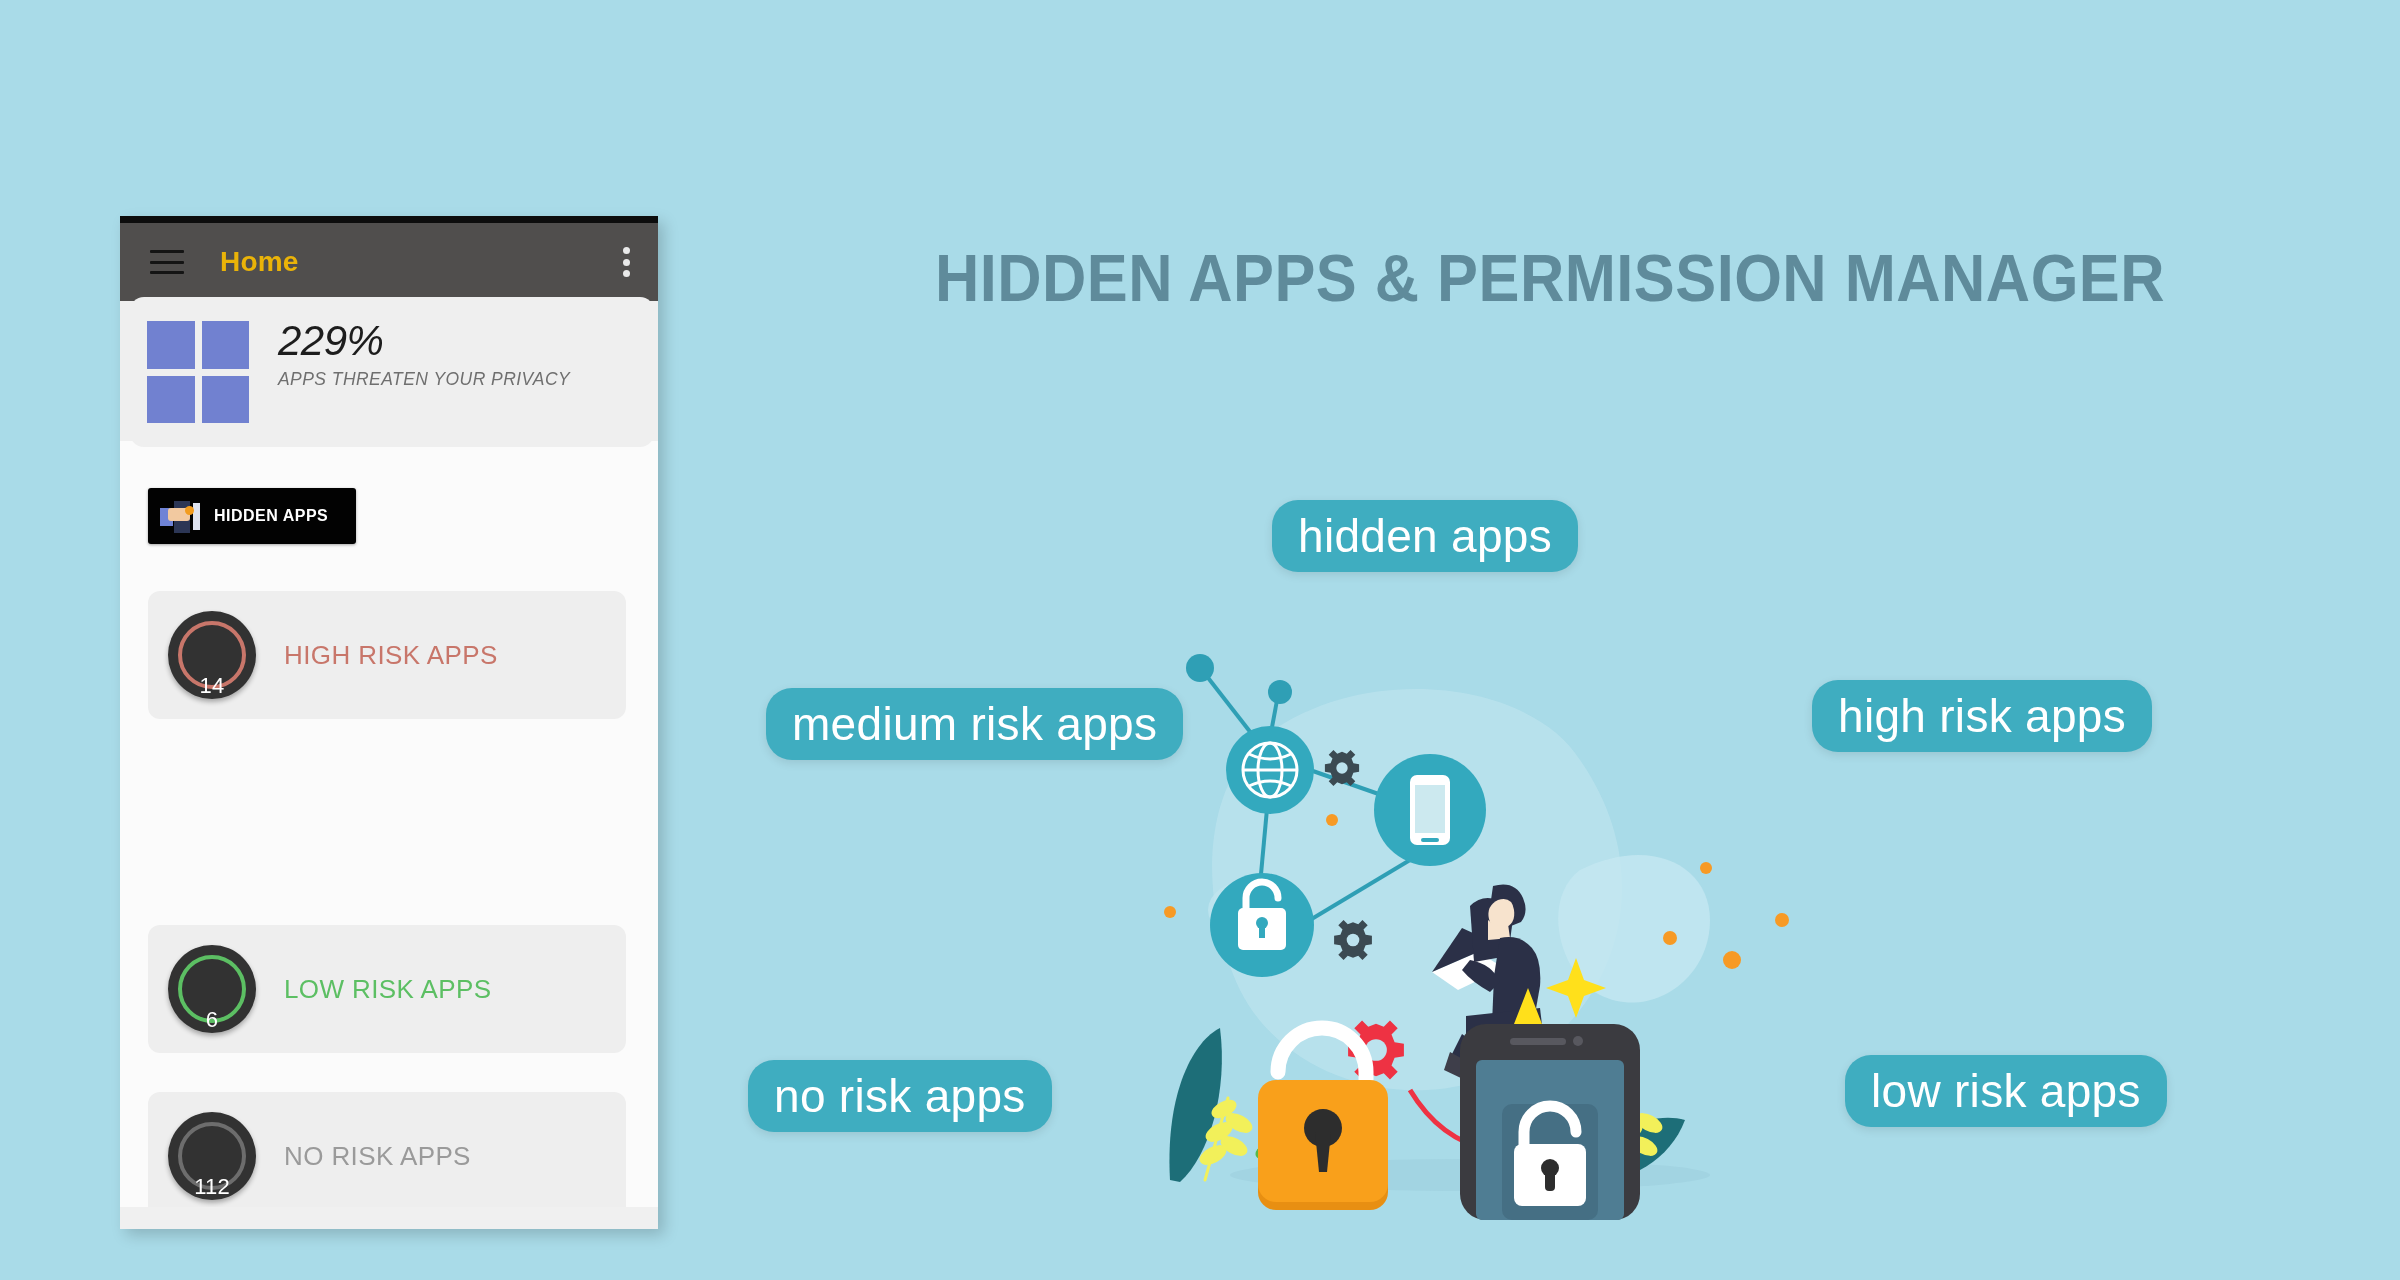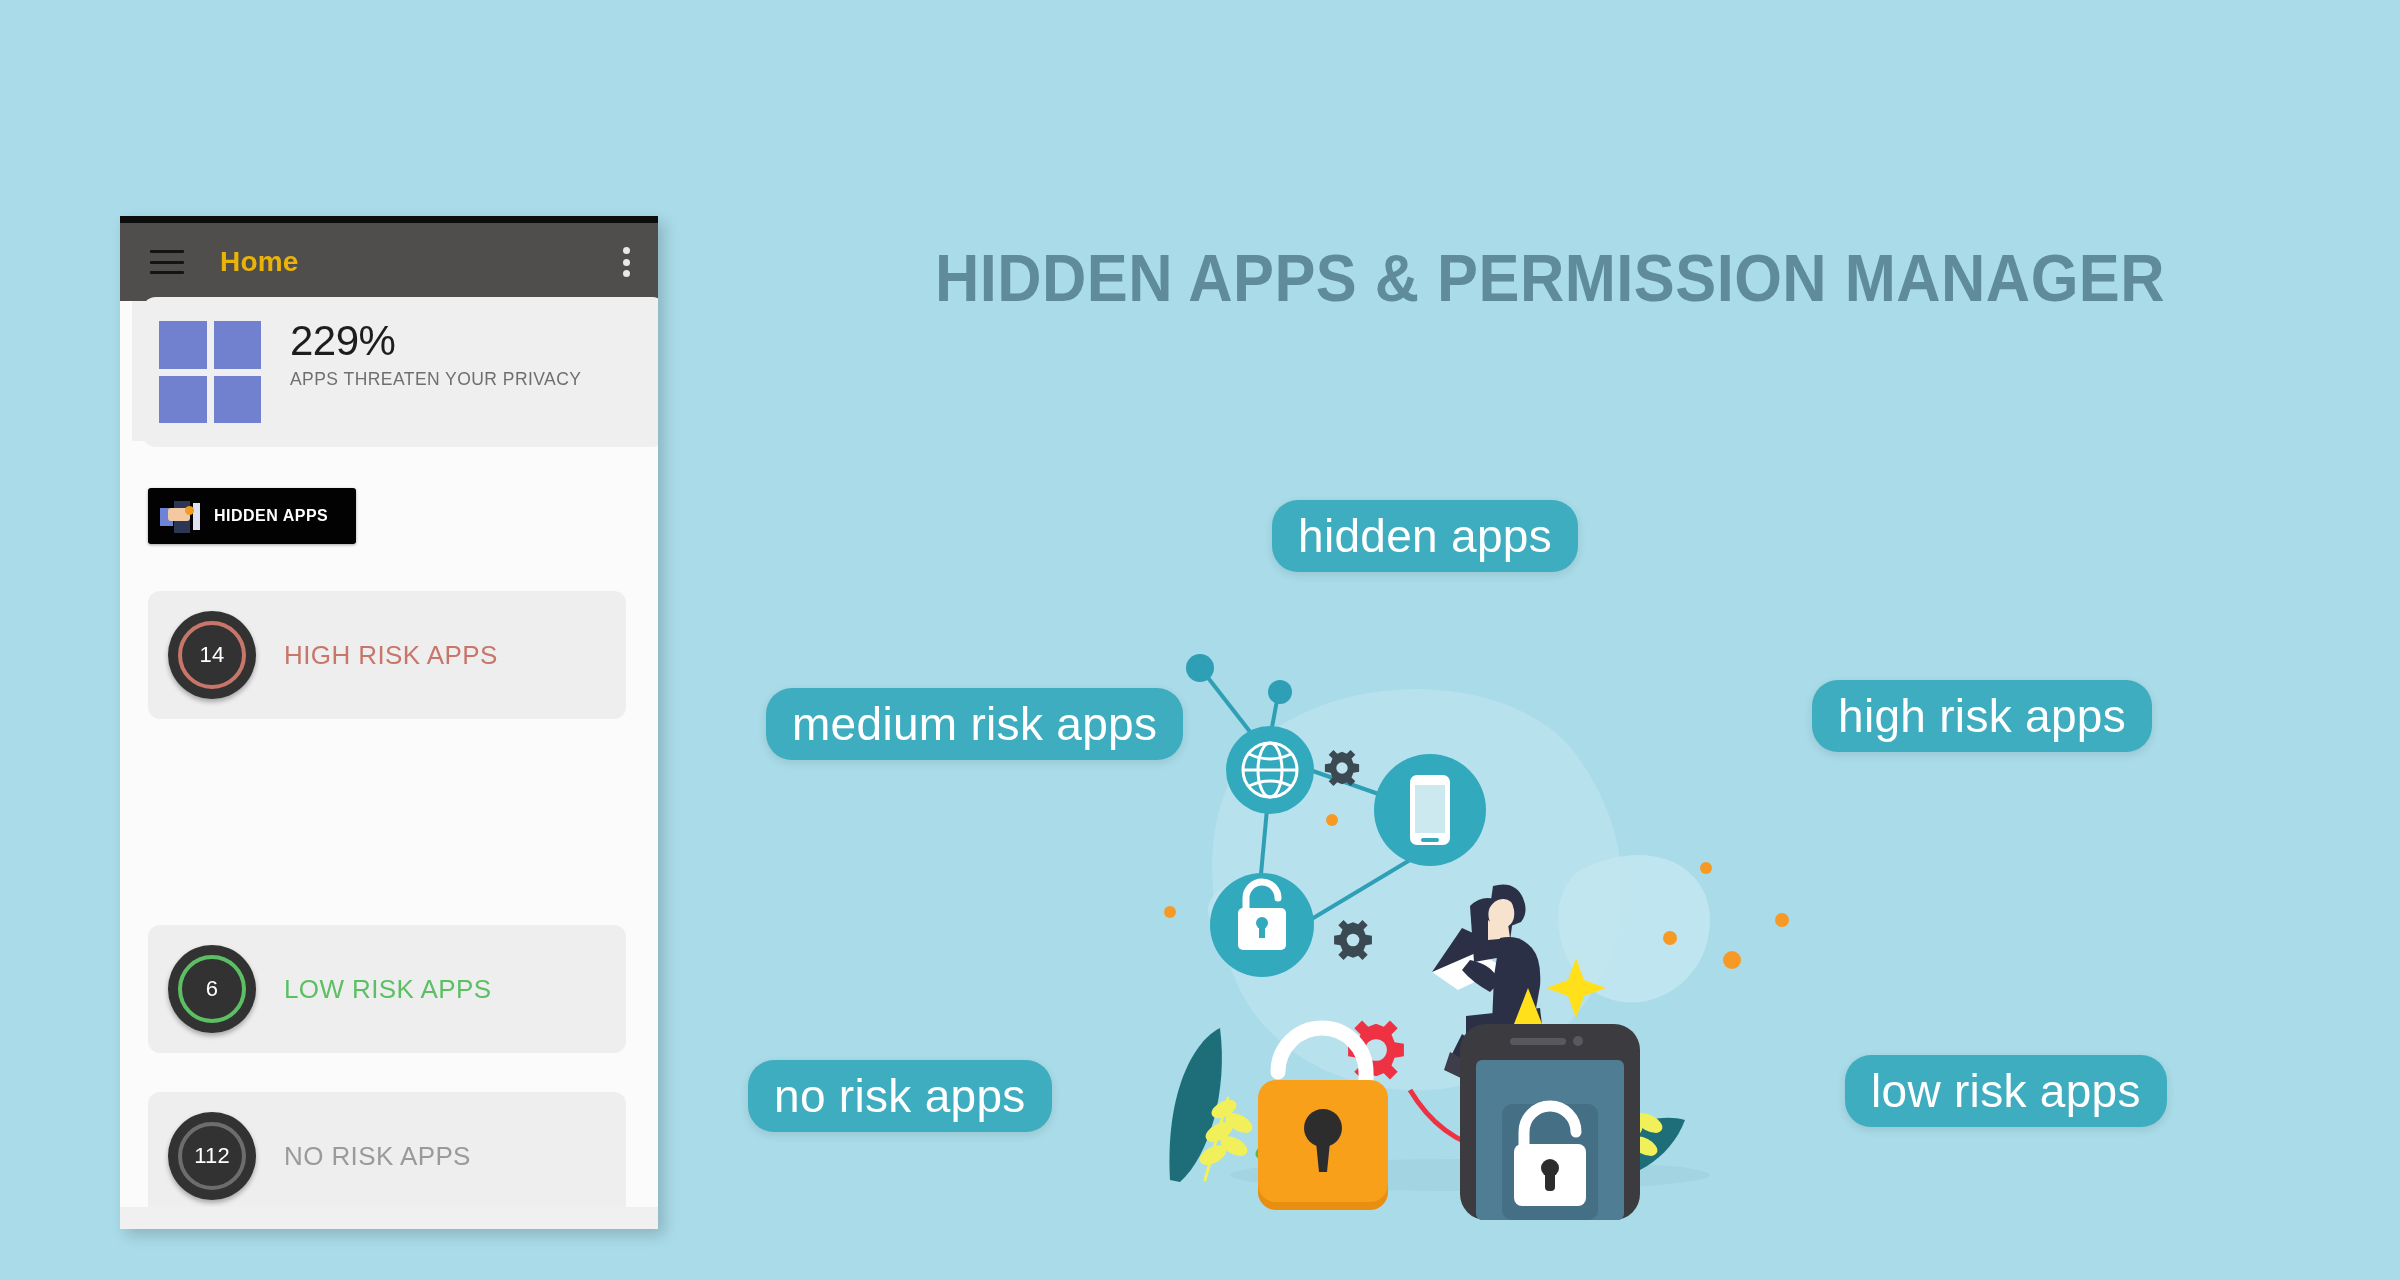--- a/index.html
+++ b/index.html
@@ -29,22 +29,23 @@
     margin-left:36px;color:#eab308;font-size:28px;font-weight:700;letter-spacing:.2px;
   }
   #overflow-menu{
     position:absolute;right:28px;top:50%;transform:translateY(-50%);
     display:flex;flex-direction:column;justify-content:space-between;height:30px;cursor:pointer;
   }
   #overflow-menu i{display:block;width:7px;height:7px;border-radius:50%;background:#e9e9e9;}
 
   
   #summary-card{
-    position:absolute;left:12px;top:85px;width:100%;height:140px;
+    position:absolute;left:0;top:85px;width:100%;height:140px;
     background:#efefef;
+    font-style:italic;
   }
   #summary-inner{
     position:absolute;left:10px;top:-4px;width:524px;height:150px;
     background:#efefef;border-radius:14px;
   }
   #grid-icon{
     position:absolute;left:17px;top:24px;width:102px;height:102px;
     display:grid;grid-template-columns:1fr 1fr;grid-template-rows:1fr 1fr;gap:7px;
   }
   #grid-icon span{background:#7181d0;display:block;}
@@ -69,21 +70,21 @@
   
   .risk-row{
     position:absolute;left:28px;width:478px;height:128px;
     background:#eeeeee;border-radius:12px;cursor:pointer;
   }
   .risk-circle{
     position:absolute;left:20px;top:50%;transform:translateY(-50%);
     width:88px;height:88px;border-radius:50%;
     background:#323232;
     box-shadow:0 3px 5px rgba(0,0,0,.30);
-    display:flex;align-items:center;justify-content:center;
+    display:flex;align-items:flex-end;justify-content:center;
   }
   .risk-ring{
     position:absolute;left:50%;top:50%;transform:translate(-50%,-50%);
     width:68px;height:68px;border-radius:50%;border:4px solid #888;
     box-sizing:border-box;
   }
   .risk-count{position:relative;color:#ffffff;font-size:22px;z-index:2;letter-spacing:.2px;}
   .risk-label{
     position:absolute;left:136px;top:50%;transform:translateY(-50%);
     font-size:26px;letter-spacing:.4px;

